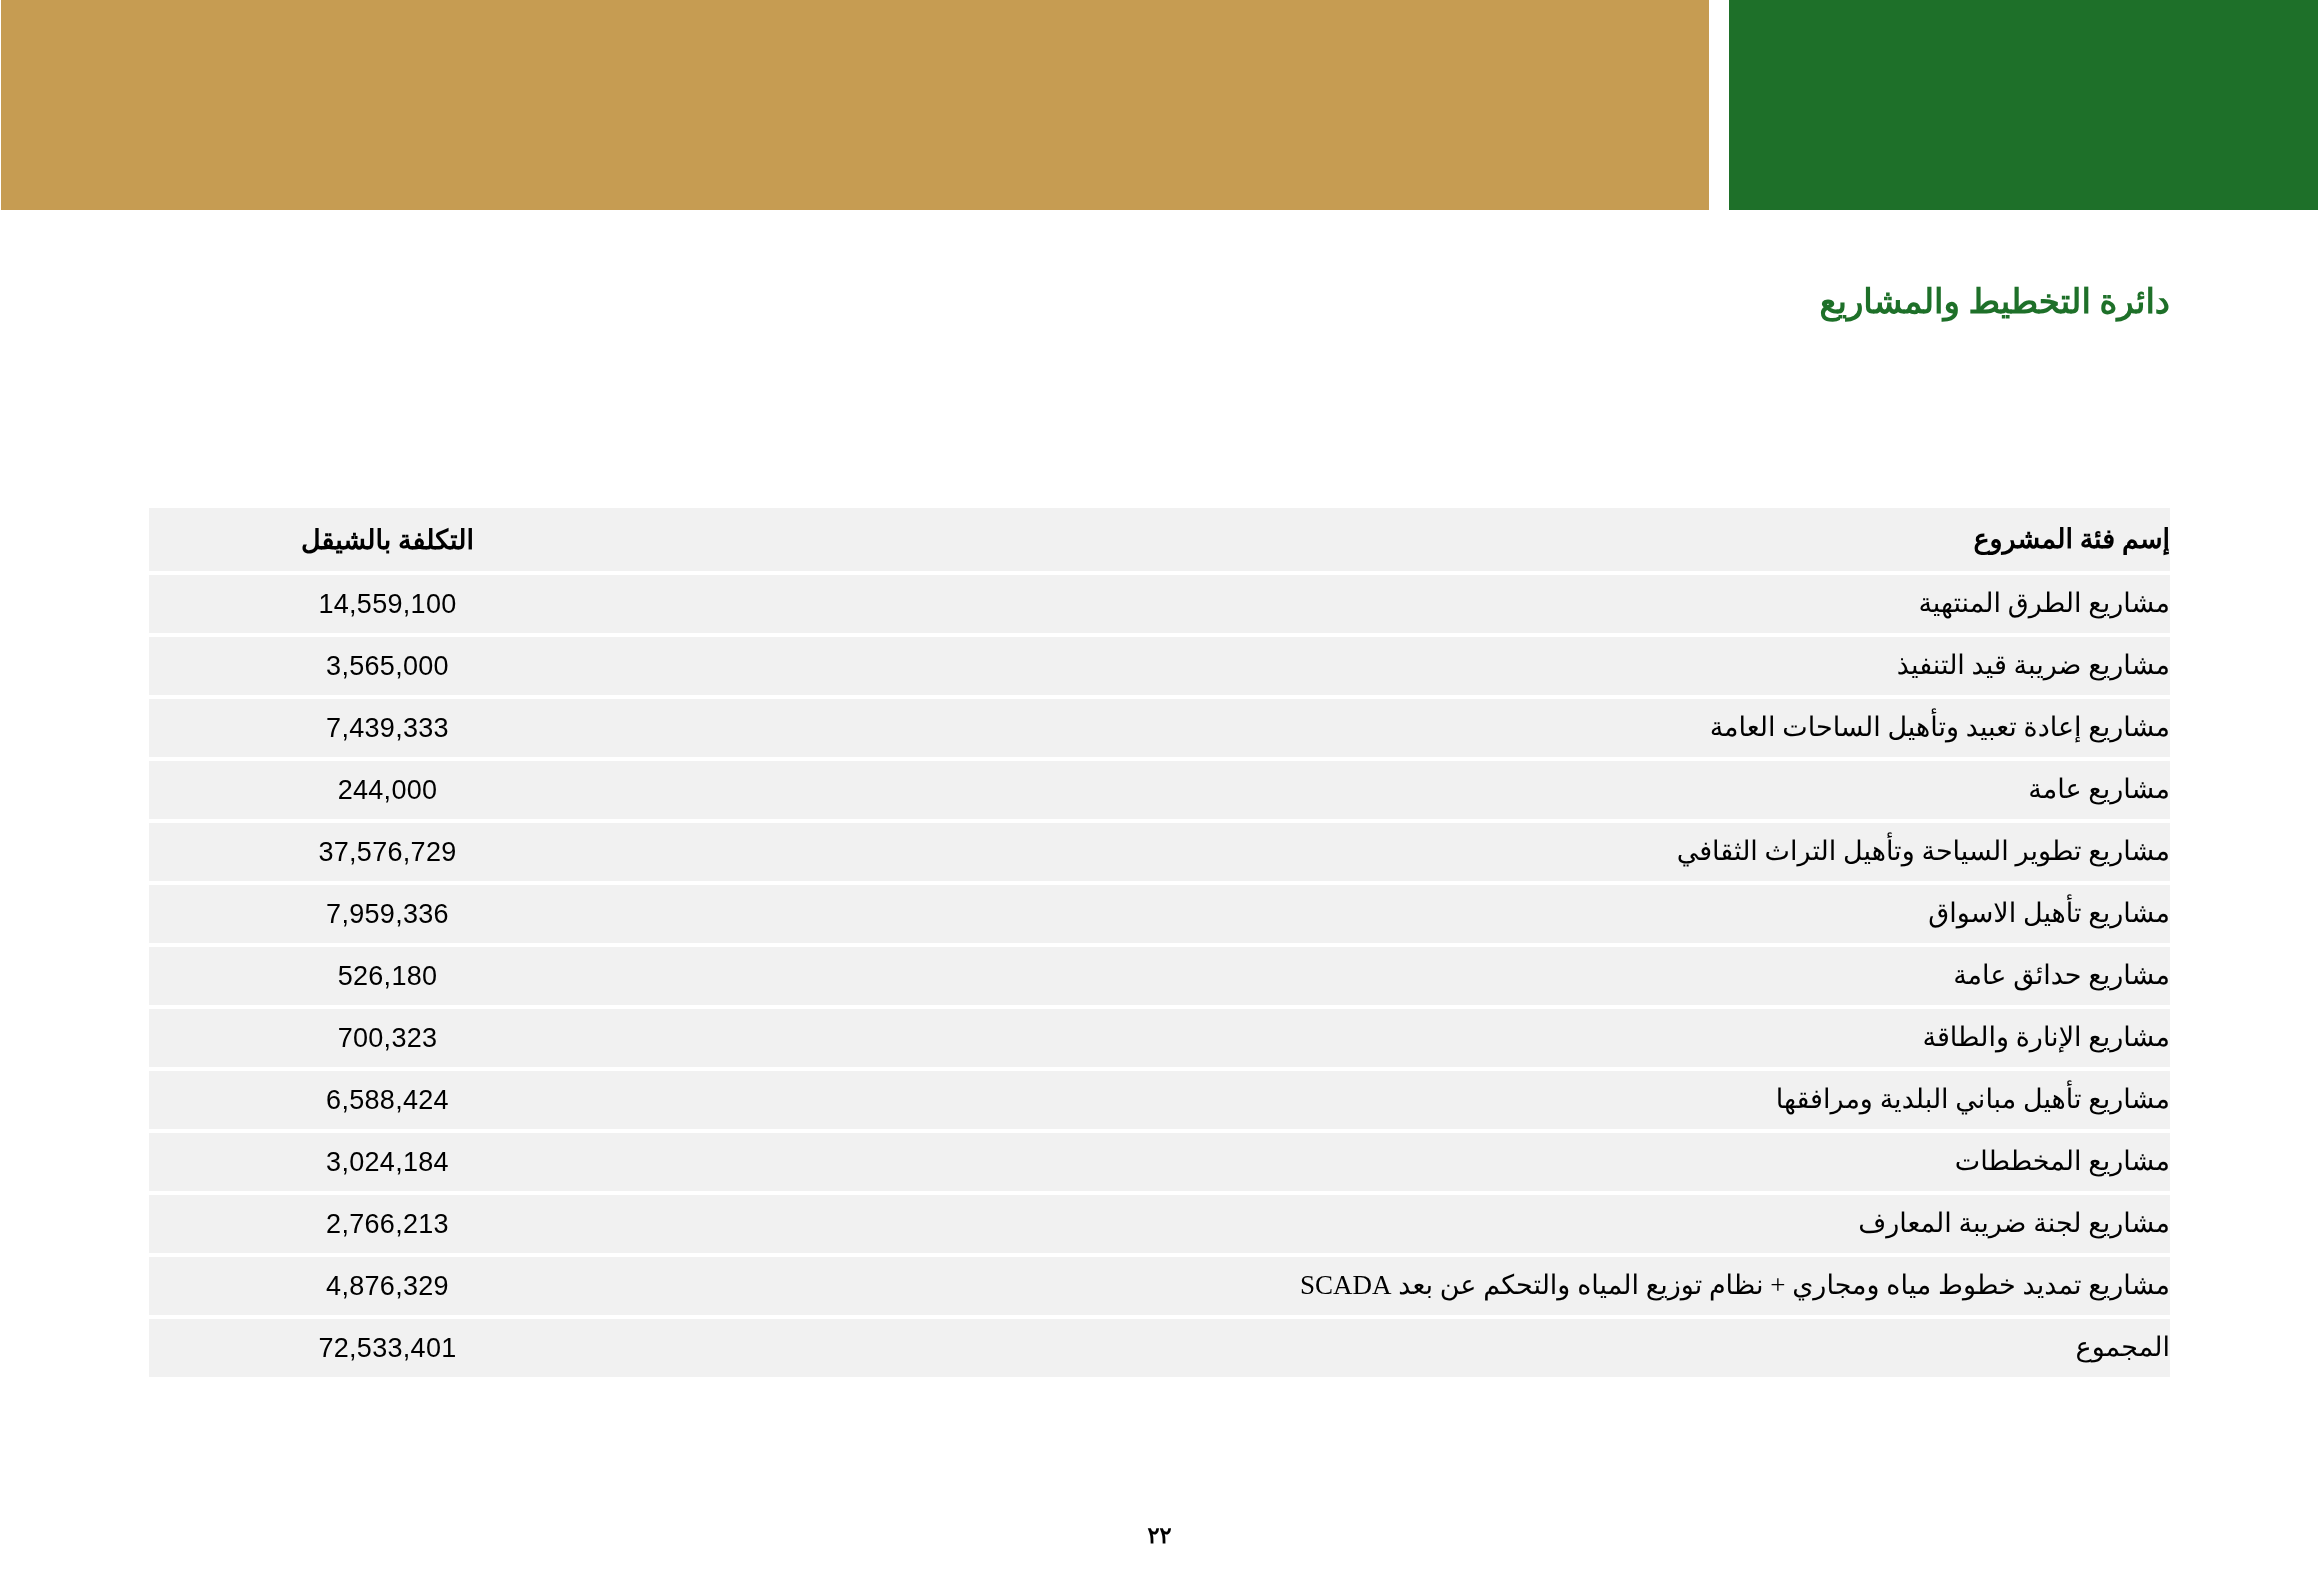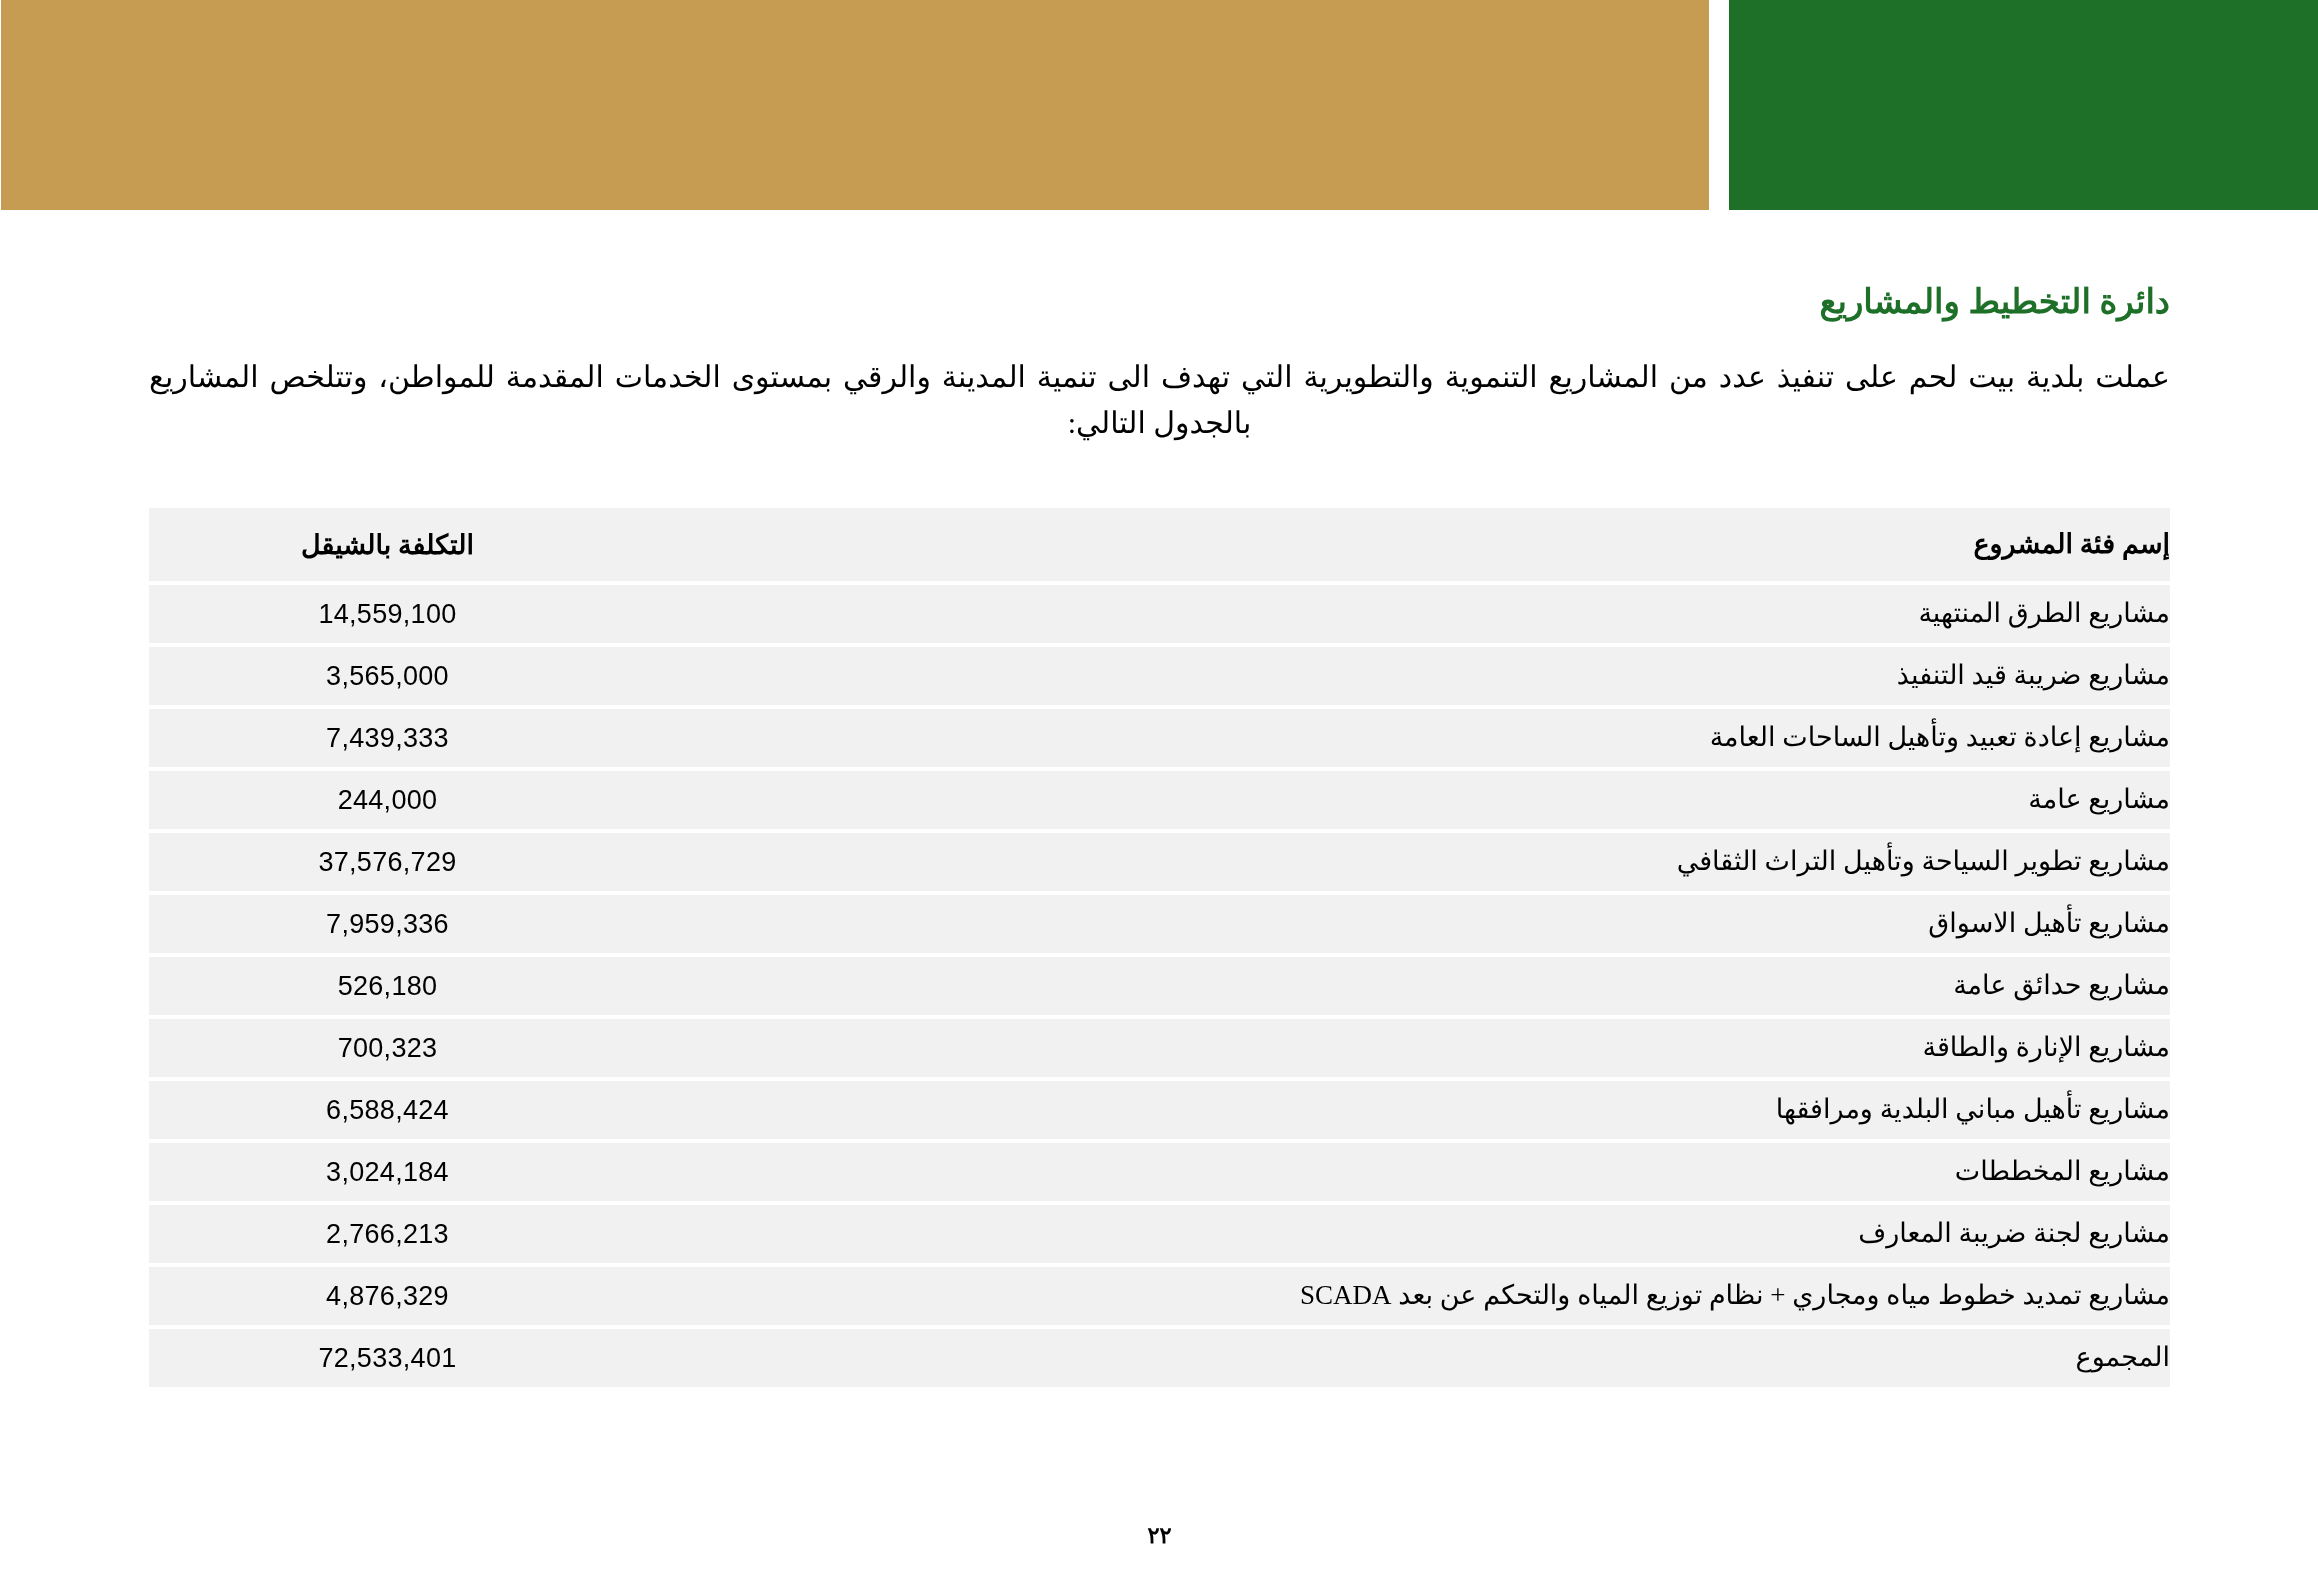--- a/index.html
+++ b/index.html
@@ -96,21 +96,21 @@
     padding: 0;
     height: 58px;
     vertical-align: middle;
     font-size: 27px;
     color: #000000;
     border: 0;
   }
 
   .projects-table thead th {
     font-weight: bold;
-    height: 73px;
+    height: 63px;
   }
 
   .cell-name {
     text-align: right;
     padding-right: 22.5px;
     padding-left: 13.2px;
     direction: rtl;
     line-height: 1.25;
   }
   .cell-cost {
@@ -143,21 +143,20 @@
 
 <div class="banner">
   <div class="banner-gold" style="background: rgb(198, 156, 82);"></div>
   <div class="banner-green" style="background: rgb(30, 112, 41);"></div>
 </div>
 
 <div class="page">
 
   <div class="section-title" style="color: rgb(30, 112, 41);">دائرة التخطيط والمشاريع</div>
 
-  <div class="intro-paragraph">عملت بلدية بيت لحم على تنفيذ عدد من المشاريع التنموية والتطويرية التي تهدف الى تنمية المدينة والرقي بمستوى الخدمات المقدمة للمواطن، وتتلخص المشاريع بالجدول التالي:</div>
 
   <table class="projects-table">
     <colgroup>
       <col class="col-name">
       <col class="col-cost">
     </colgroup>
     <thead>
       <tr>
         <th class="cell-name">إسم فئة المشروع</th>
         <th class="cell-cost">التكلفة بالشيقل</th>

